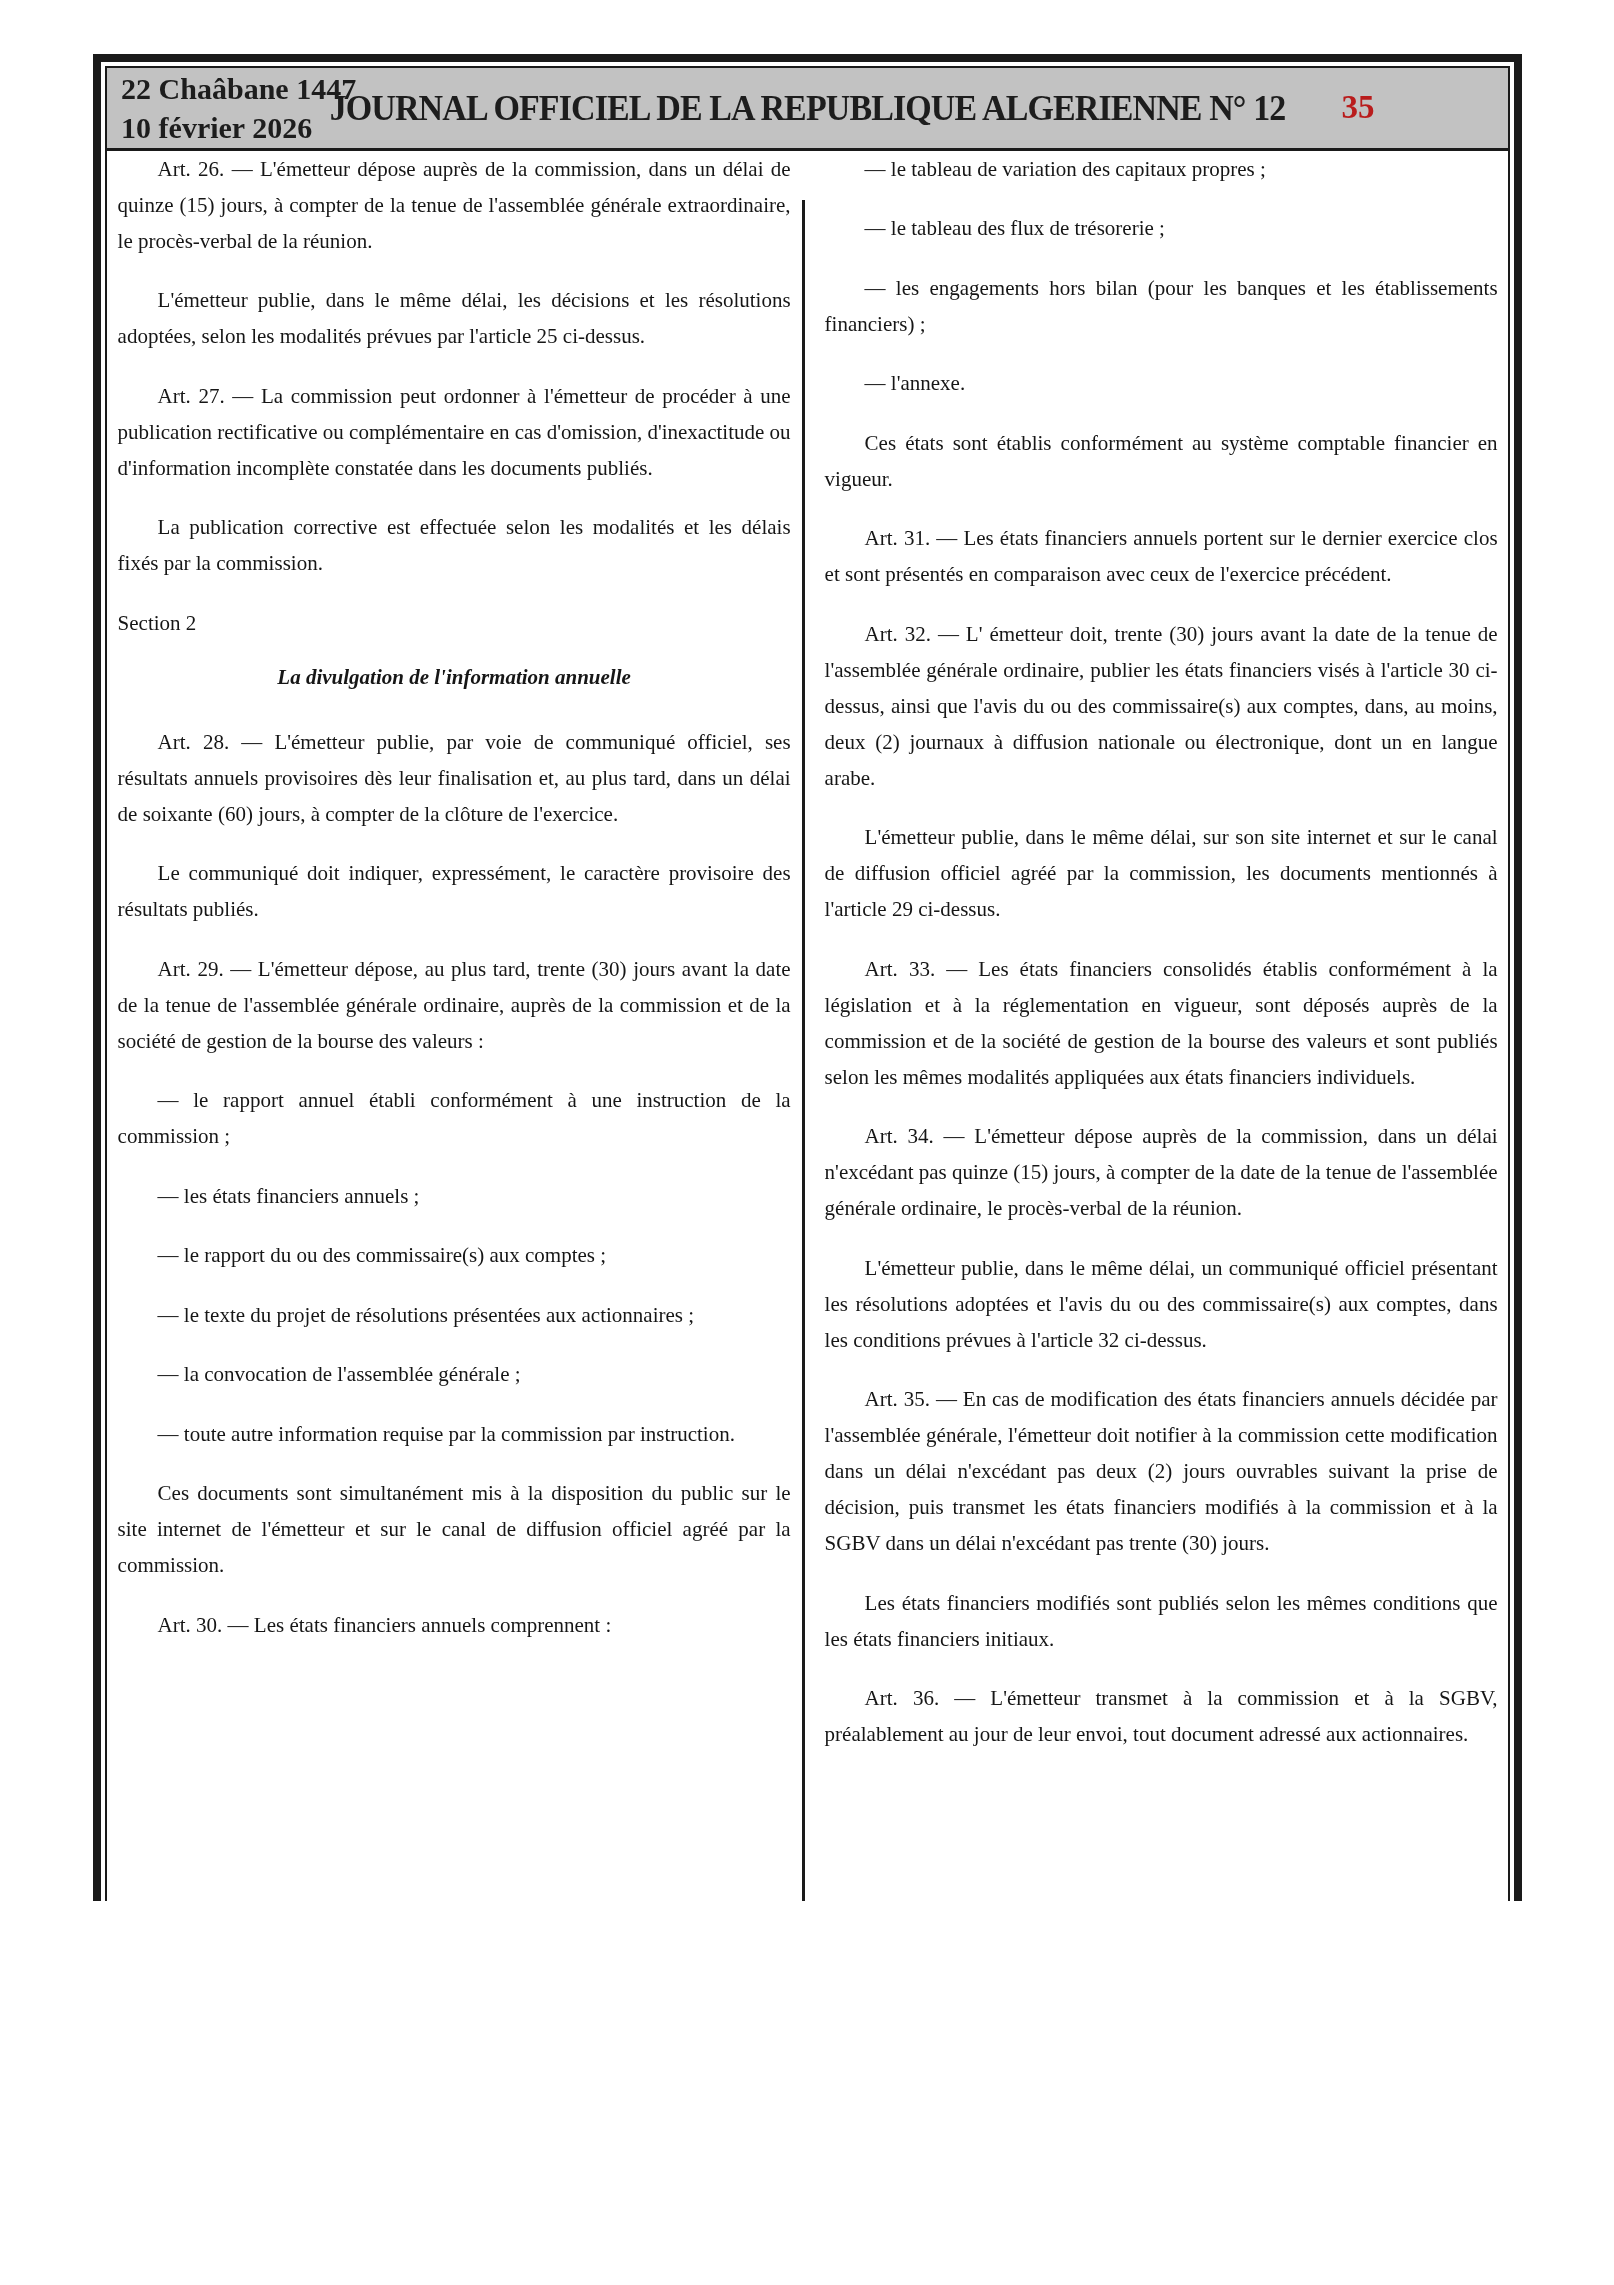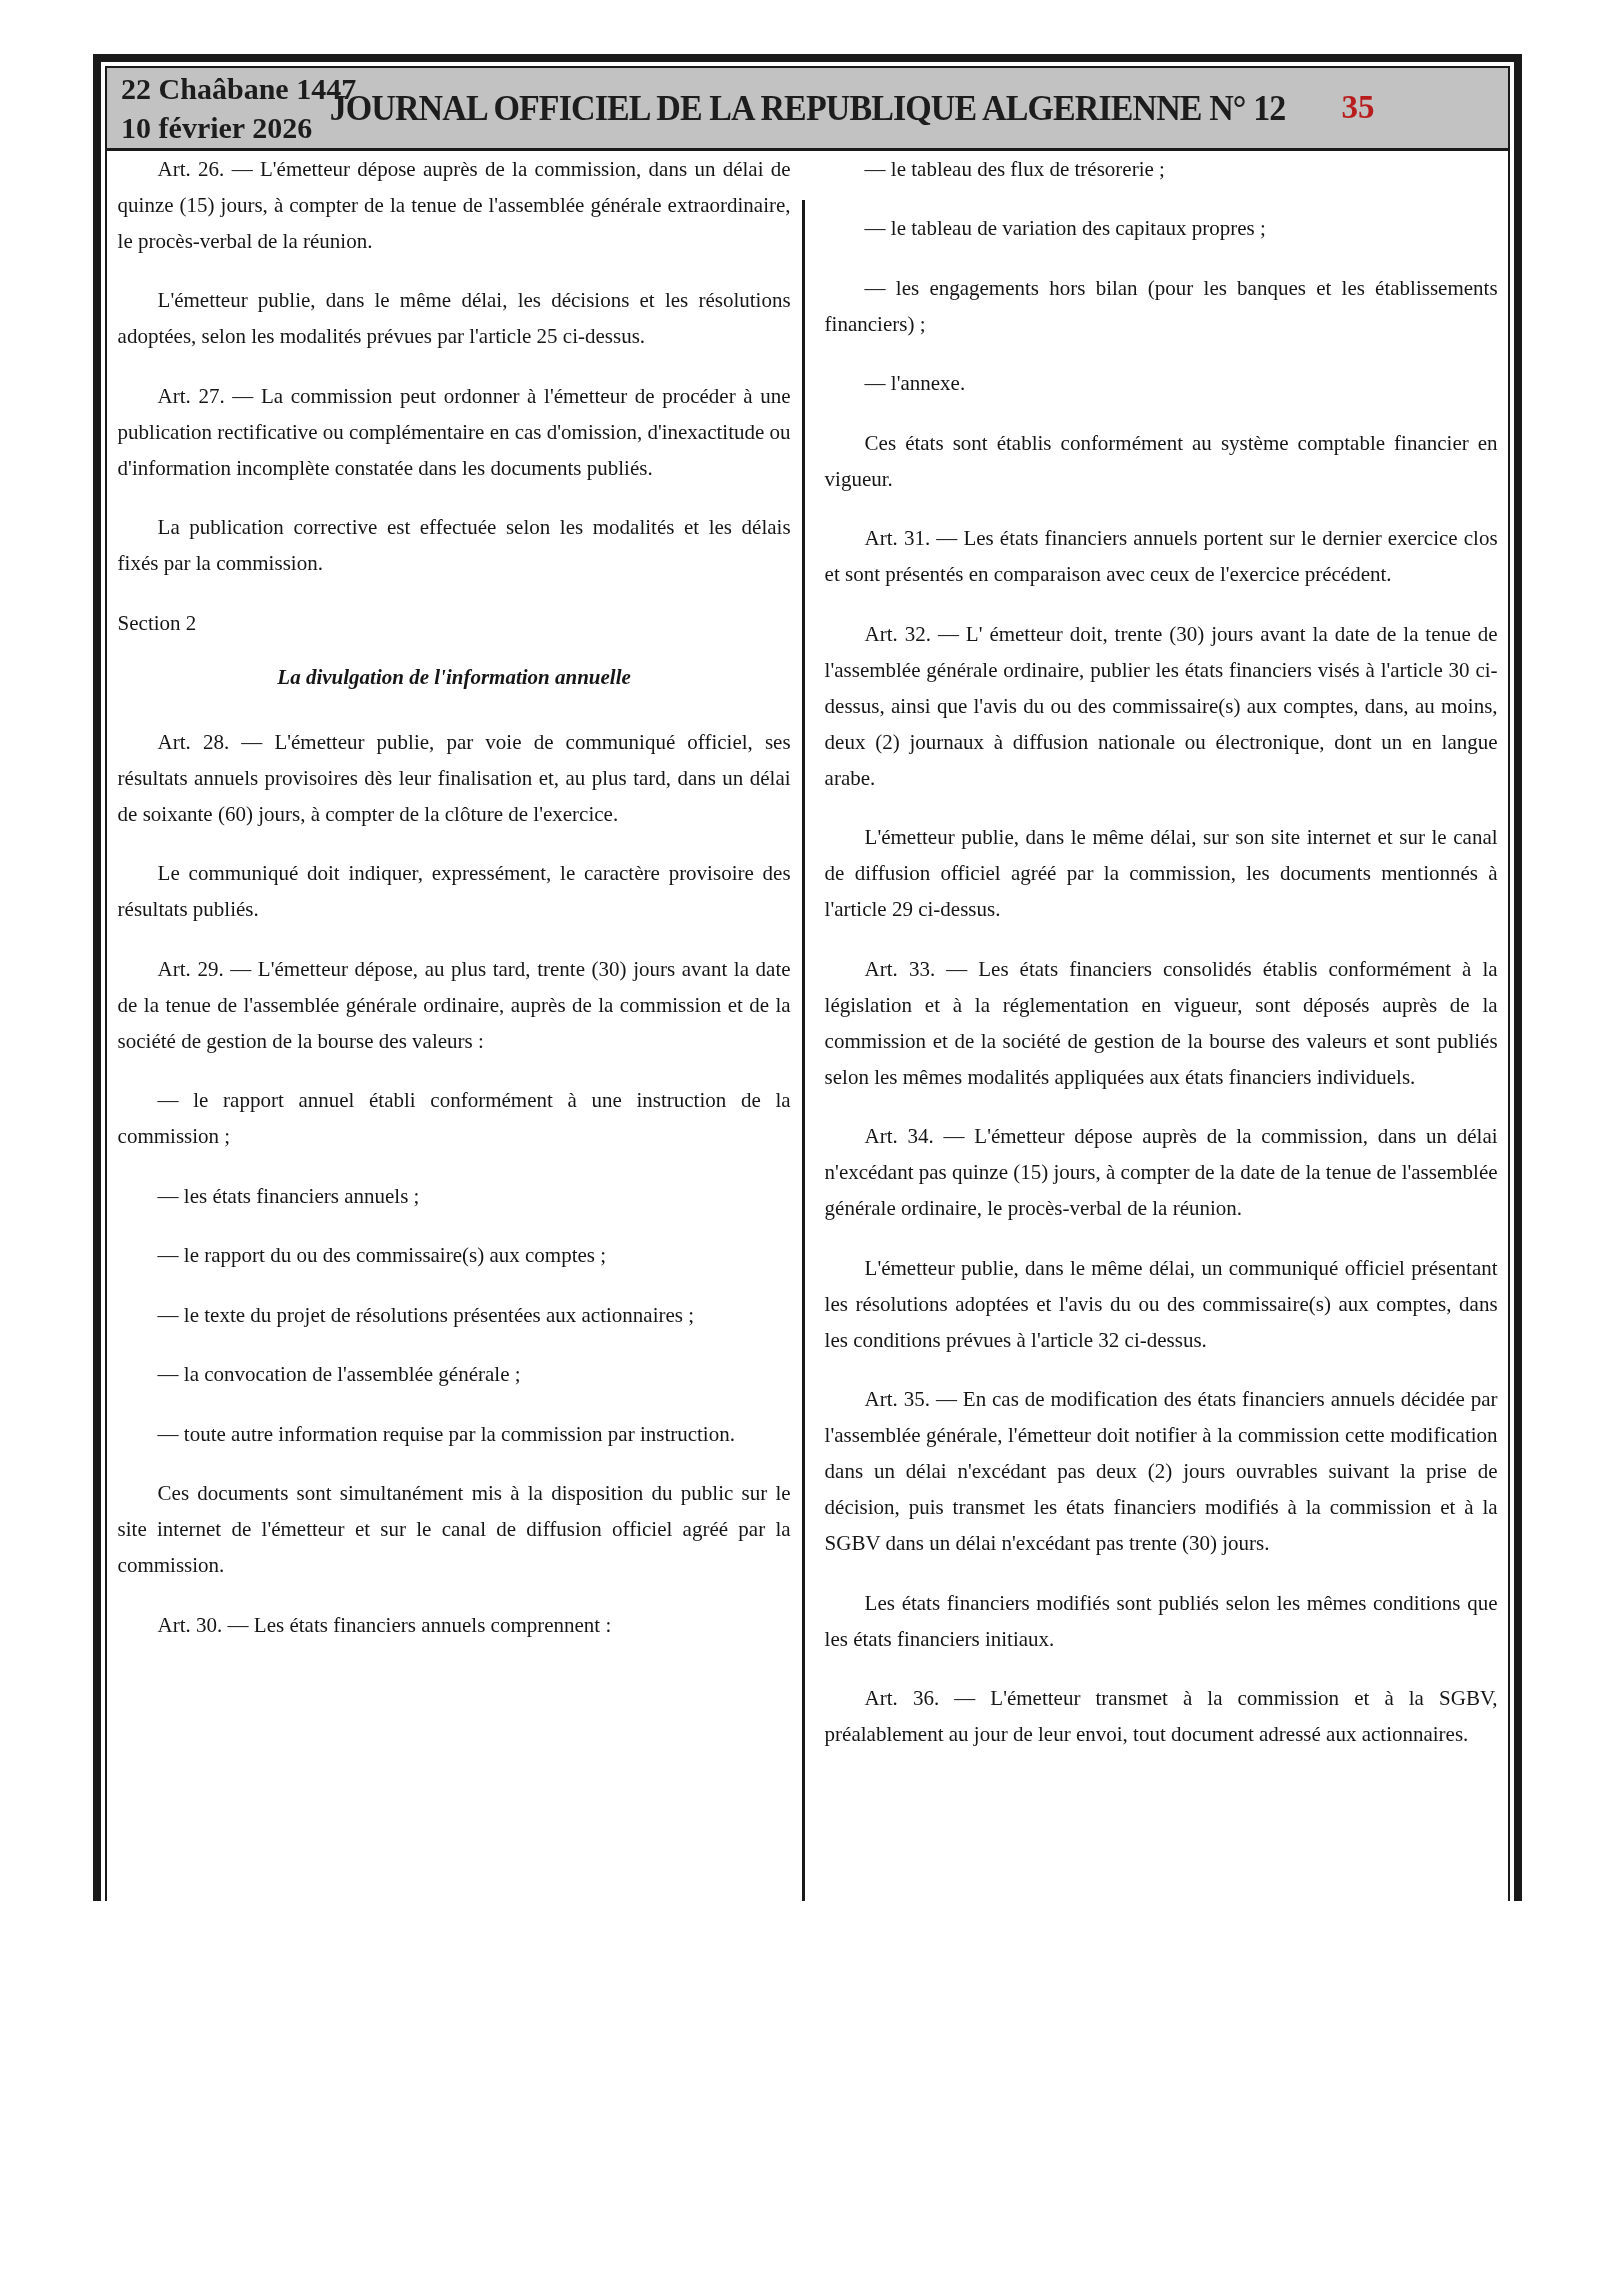--- a/index.html
+++ b/index.html
@@ -154,22 +154,22 @@
             <p class="block item">— les états financiers annuels ;</p>
             <p class="block item">— le rapport du ou des commissaire(s) aux comptes ;</p>
             <p class="block item">— le texte du projet de résolutions présentées aux actionnaires ;</p>
             <p class="block item">— la convocation de l'assemblée générale ;</p>
             <p class="block item">— toute autre information requise par la commission par instruction.</p>
             <p class="block para">Ces documents sont simultanément mis à la disposition du public sur le site internet de l'émetteur et sur le canal de diffusion officiel agréé par la commission.</p>
             <p class="block para">Art. 30. — Les états financiers annuels comprennent :</p>
           </div>
         <div class="column-divider"></div>
         <div class="column column-right">
+            <p class="block item">— le tableau de variation des capitaux propres ;</p>
             <p class="block item">— le tableau des flux de trésorerie ;</p>
-            <p class="block item">— le tableau de variation des capitaux propres ;</p>
             <p class="block item">— les engagements hors bilan (pour les banques et les établissements financiers) ;</p>
             <p class="block item">— l'annexe.</p>
             <p class="block para">Ces états sont établis conformément au système comptable financier en vigueur.</p>
             <p class="block para">Art. 31. — Les états financiers annuels portent sur le dernier exercice clos et sont présentés en comparaison avec ceux de l'exercice précédent.</p>
             <p class="block para">Art. 32. — L' émetteur doit, trente (30) jours avant la date de la tenue de l'assemblée générale ordinaire, publier les états financiers visés à l'article 30 ci-dessus, ainsi que l'avis du ou des commissaire(s) aux comptes, dans, au moins, deux (2) journaux à diffusion nationale ou électronique, dont un en langue arabe.</p>
             <p class="block para">L'émetteur publie, dans le même délai, sur son site internet et sur le canal de diffusion officiel agréé par la commission, les documents mentionnés à l'article 29 ci-dessus.</p>
             <p class="block para">Art. 33. — Les états financiers consolidés établis conformément à la législation et à la réglementation en vigueur, sont déposés auprès de la commission et de la société de gestion de la bourse des valeurs et sont publiés selon les mêmes modalités appliquées aux états financiers individuels.</p>
             <p class="block para">Art. 34. — L'émetteur dépose auprès de la commission, dans un délai n'excédant pas quinze (15) jours, à compter de la date de la tenue de l'assemblée générale ordinaire, le procès-verbal de la réunion.</p>
             <p class="block para">L'émetteur publie, dans le même délai, un communiqué officiel présentant les résolutions adoptées et l'avis du ou des commissaire(s) aux comptes, dans les conditions prévues à l'article 32 ci-dessus.</p>
             <p class="block para">Art. 35. — En cas de modification des états financiers annuels décidée par l'assemblée générale, l'émetteur doit notifier à la commission cette modification dans un délai n'excédant pas deux (2) jours ouvrables suivant la prise de décision, puis transmet les états financiers modifiés à la commission et à la SGBV dans un délai n'excédant pas trente (30) jours.</p>

